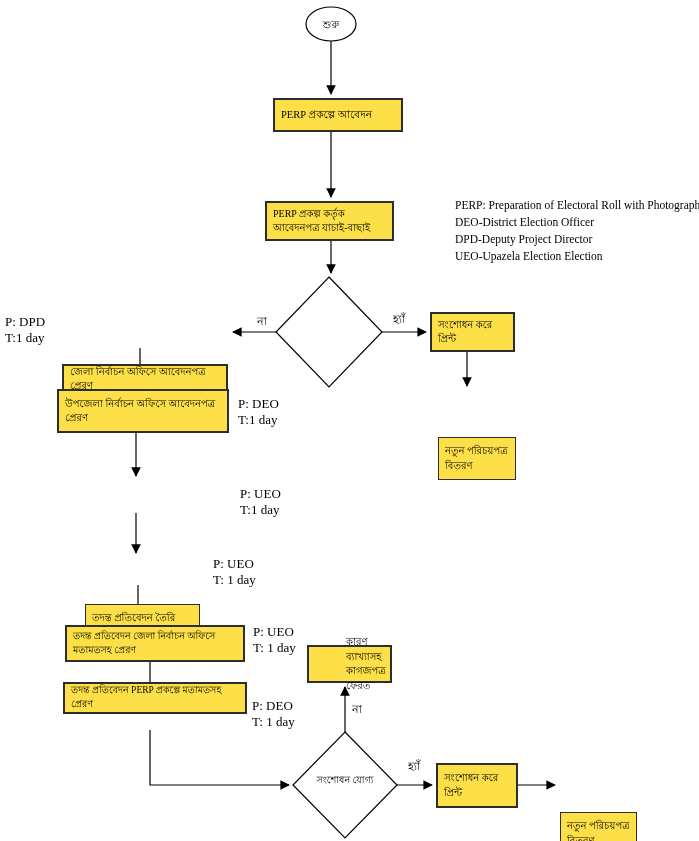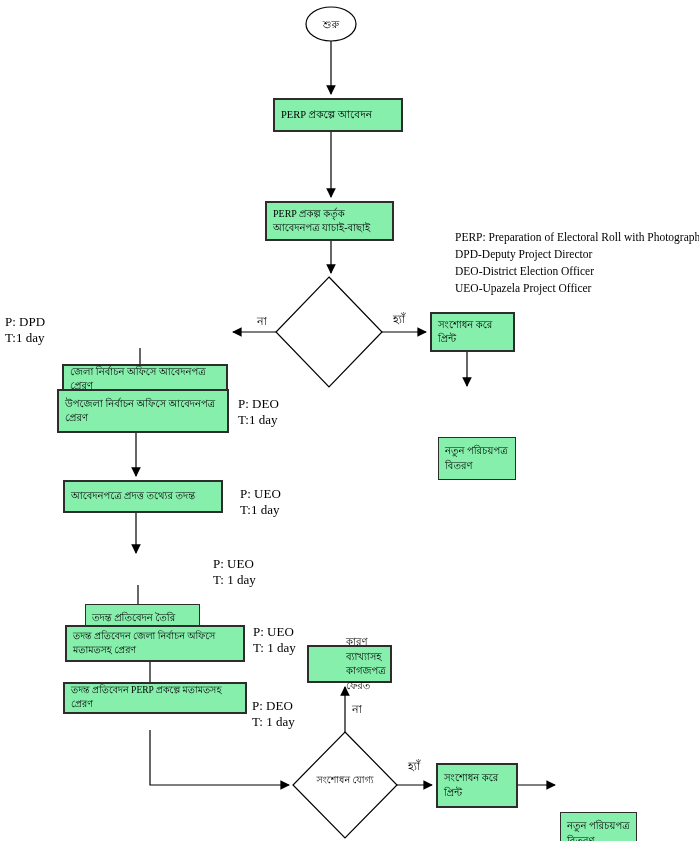--- a/index.html
+++ b/index.html
@@ -10,21 +10,21 @@
     background: #ffffff;
     font-family: "Liberation Serif", "DejaVu Serif", serif;
     color: #000000;
     overflow: hidden;
   }
   #wires { position: absolute; left: 0; top: 0; width: 699px; height: 841px; }
 
   .box {
     position: absolute;
     box-sizing: border-box;
-    background: #86efac;
+    background: #fde047;
     border: 2px solid #2d2d2d;
     display: flex;
     align-items: center;
     padding: 2px 6px;
     font-size: 10px;
     line-height: 1.45;
     color: #000000;
   }
   .box.thin { border-width: 1px; margin-top: 47px; }
 
@@ -53,21 +53,20 @@
   .annotation span { display: block; }
 
   .legend {
     position: absolute;
     left: 455px;
     top: 197px;
     font-size: 11.5px;
     line-height: 16px;
     white-space: nowrap;
     color: #000000;
-    margin-top: 32px;
   }
   .legend div { margin-bottom: 1px; }
 </style>
 </head>
 <body>
 
 <div id="canvas">
 
   <svg id="wires" width="699" height="841" viewBox="0 0 699 841" xmlns="http://www.w3.org/2000/svg">
     <defs>
@@ -107,21 +106,20 @@
   <div class="box" style="left:265px; top:201px; width:129px; height:40px;">PERP প্রকল্প কর্তৃক আবেদনপত্র যাচাই-বাছাই</div>
 
   <div class="box" style="left:62px; top:318px; width:166px; height:30px;margin-top:46px;">জেলা নির্বাচন অফিসে আবেদনপত্র প্রেরণ</div>
 
   <div class="box" style="left:430px; top:312px; width:85px; height:40px;">সংশোধন করে প্রিন্ট</div>
 
   <div class="box thin" style="left:438px; top:390px; width:78px; height:43px;">নতুন পরিচয়পত্র বিতরণ</div>
 
   <div class="box" style="left:57px; top:389px; width:172px; height:44px;">উপজেলা নির্বাচন অফিসে আবেদনপত্র প্রেরণ</div>
 
-  <div class="box" style="left:63px; top:480px; width:160px; height:33px;">আবেদনপত্রে প্রদত্ত তথ্যের তদন্ত</div>
 
   <div class="box thin" style="left:85px; top:557px; width:115px; height:28px;">তদন্ত প্রতিবেদন তৈরি</div>
 
   <div class="box" style="left:65px; top:625px; width:180px; height:37px; font-size:9.5px;">তদন্ত প্রতিবেদন জেলা নির্বাচন অফিসে মতামতসহ প্রেরণ</div>
 
   <div class="box" style="left:63px; top:682px; width:184px; height:32px; font-size:9.5px;">তদন্ত প্রতিবেদন PERP প্রকল্পে মতামতসহ প্রেরণ</div>
 
   <div class="box" style="left:307px; top:645px; width:85px; height:38px;padding-left:37px;">কারণ ব্যাখ্যাসহ কাগজপত্র ফেরত</div>
 
   <div class="box" style="left:436px; top:763px; width:82px; height:45px;">সংশোধন করে প্রিন্ট</div>
@@ -161,18 +159,18 @@
     <span>T: 1 day</span>
   </div>
 
   <div class="annotation" style="left:252px; top:698px;">
     <span>P: DEO</span>
     <span>T: 1 day</span>
   </div>
 
   <div class="legend">
     <div>PERP: Preparation of Electoral Roll with Photograph</div>
+    <div>DEO-District Election Officer</div>
     <div>DPD-Deputy Project Director</div>
-    <div>DEO-District Election Officer</div>
-    <div>UEO-Upazela Project Officer</div>
+    <div>UEO-Upazela Election Election</div>
   </div>
 
 </div>
 
 </body></html>

